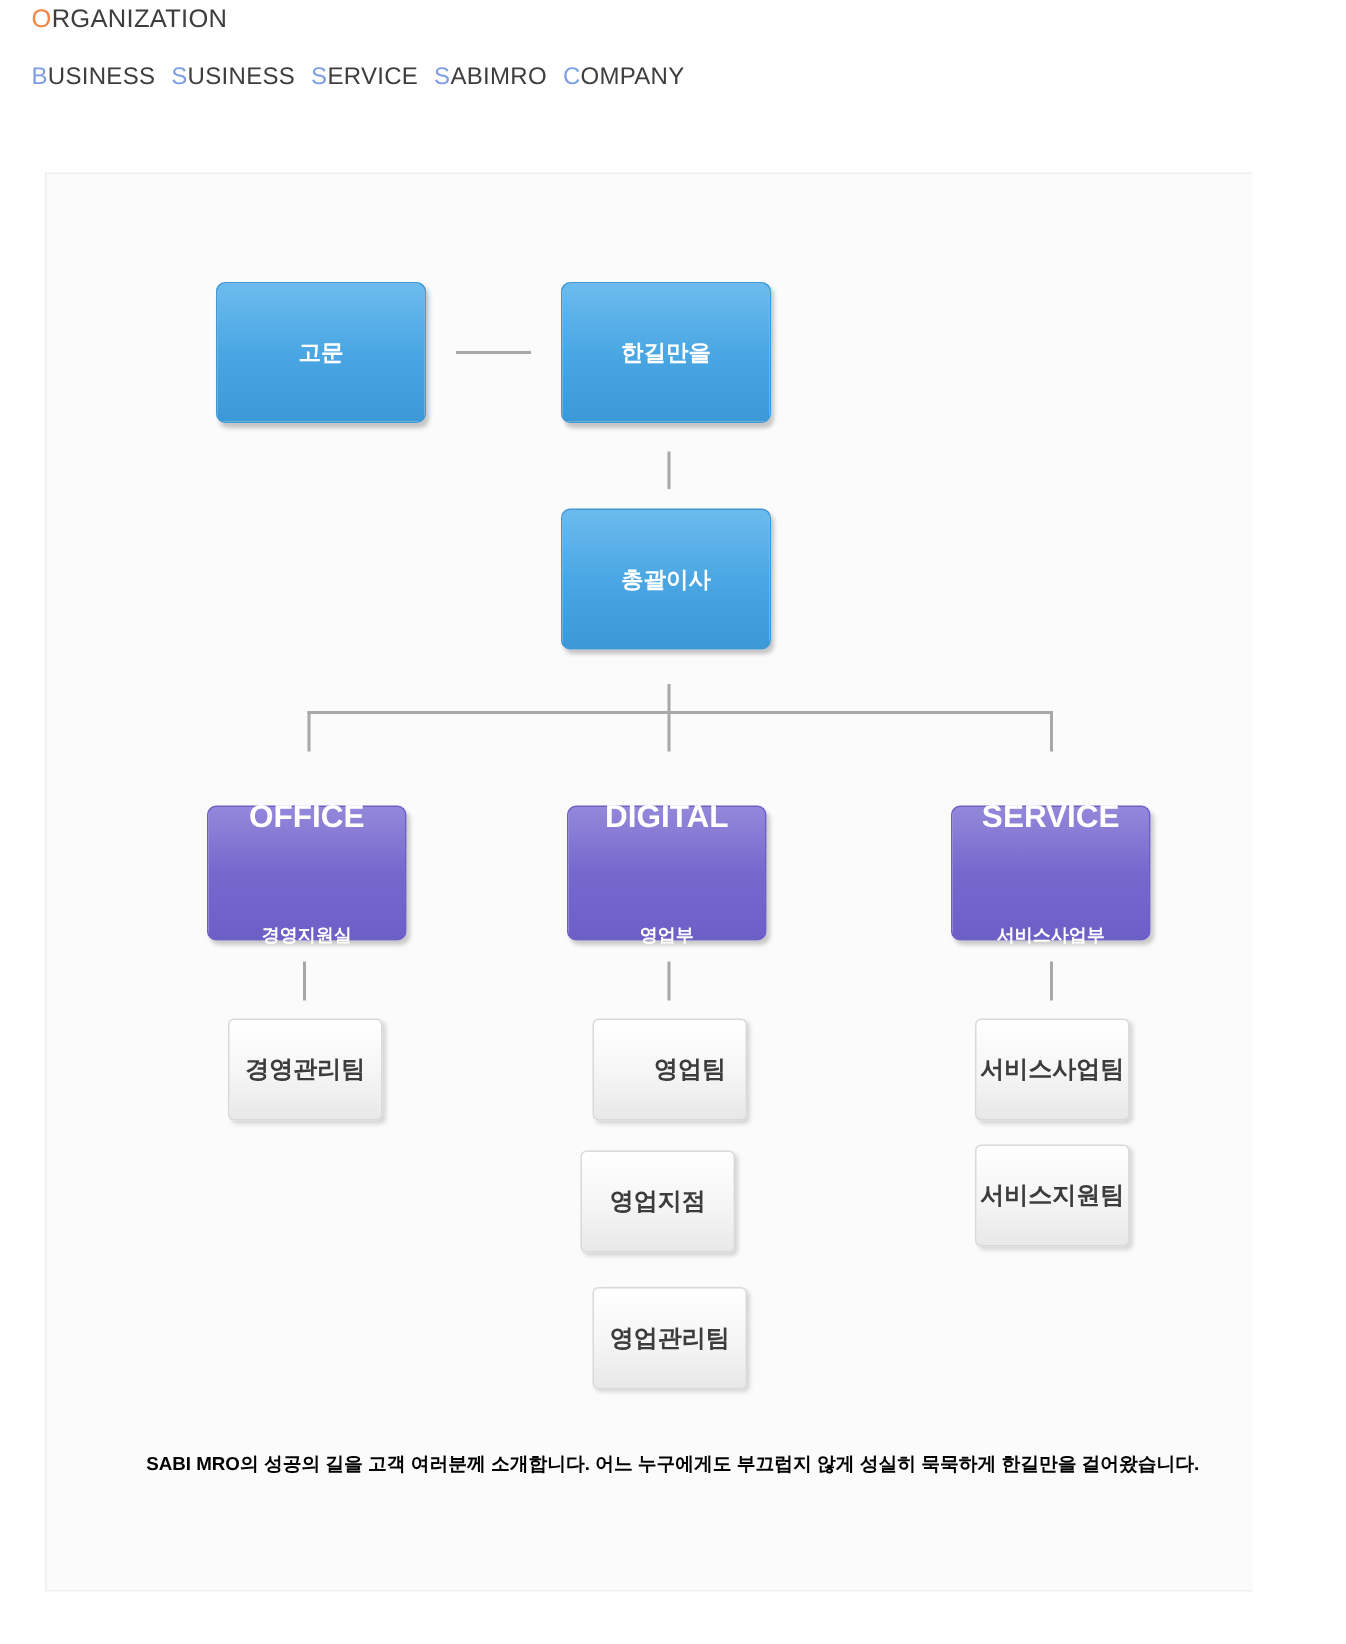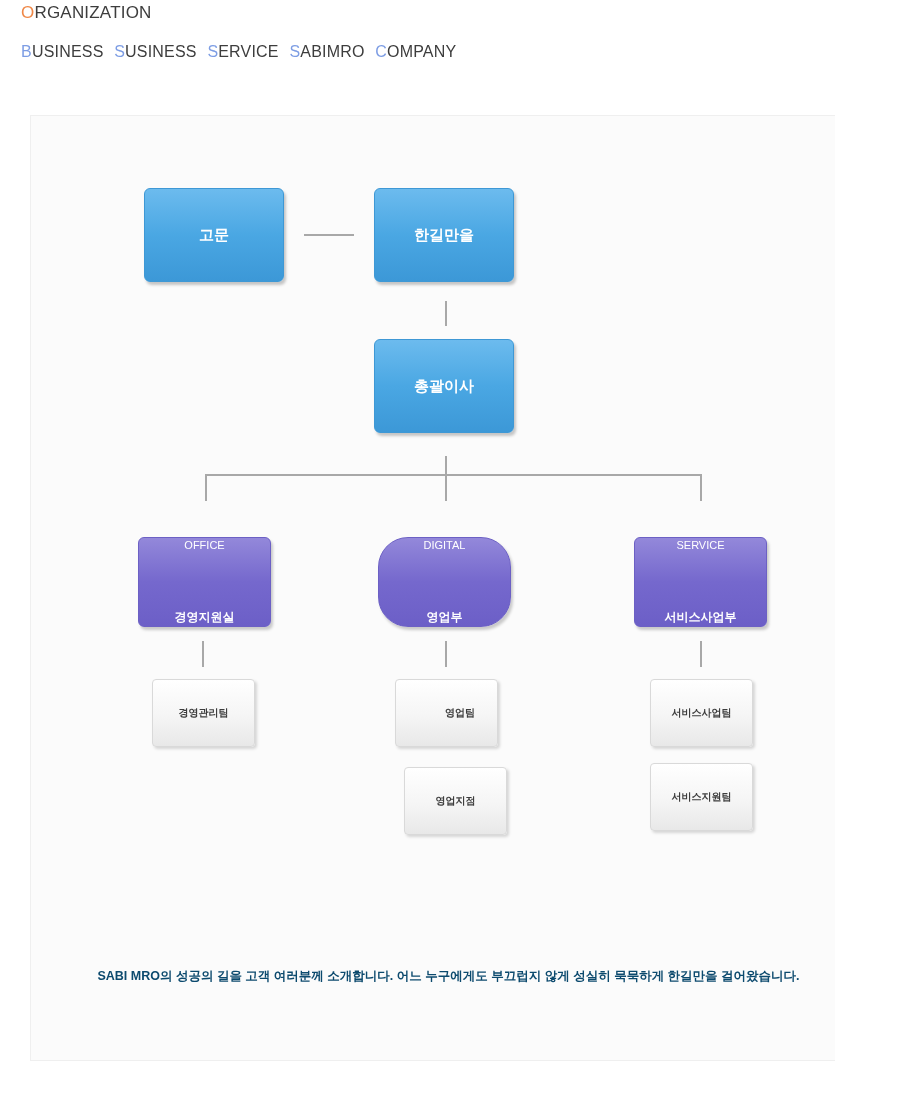--- a/index.html
+++ b/index.html
@@ -24,33 +24,33 @@
           justify-content: center; text-align: center; box-sizing: border-box; }
   .node-blue { width: 140px; height: 94px; border-radius: 6px;
       background: linear-gradient(180deg, #6cbbee 0%, #4aa7e3 50%, #3c98d7 100%);
       border: 1px solid #3e98d5; box-shadow: 2px 3px 3px rgba(0,0,0,0.22);
       color: #ffffff; font-weight: bold; font-size: 15px; }
   .node-purple { width: 133px; height: 90px; border-radius: 6px;
       background: linear-gradient(180deg, #9388da 0%, #7native568cd 50%, #6c5fc7 100%);
       background: linear-gradient(180deg, #9388da 0%, #7568cd 50%, #6c5fc7 100%);
       border: 1px solid #6c60c4; box-shadow: 2px 3px 3px rgba(0,0,0,0.20);
       color: #ffffff; }
-  .node-purple .dept-en { font-weight: normal; font-size: 11px; margin-bottom: 14px; }
+  .node-purple .dept-en { font-weight: bold; font-size: 21px; margin-bottom: 14px; }
   .node-purple .dept-ko { font-weight: bold; font-size: 12px; margin-top: 44px; }
   .node-white { width: 103px; height: 68px; border-radius: 4px;
       background: linear-gradient(180deg, #ffffff 0%, #f5f5f5 55%, #e8e8e8 100%);
       border: 1px solid #d9d9d9; box-shadow: 2px 2px 3px rgba(0,0,0,0.15);
-      color: #3c3c3c; font-weight: bold; font-size: 10px; }
+      color: #3c3c3c; font-weight: bold; font-size: 16px; }
 
   
   .line { position: absolute; background: #a8a8a8; }
 
   
   .note { position: absolute; left: 0; top: 852px; width: 100%; text-align: center;
-          font-size: 12.5px; font-weight: bold; color: #0c4a6e; }
+          font-size: 12.5px; font-weight: bold; color: #000000; }
 </style>
 </head>
 <body>
 
 <div class="page">
 
   <div class="h1">
     <span class="accent">O</span><span>RGANIZATION</span>
   </div>
 
@@ -79,21 +79,21 @@
 
     <div class="line" style="left:414px; top:340px; width:2px; height:45px;"></div>
     <div class="line" style="left:174px; top:358px; width:497px; height:2px;"></div>
     <div class="line" style="left:174px; top:358px; width:2px; height:27px;"></div>
     <div class="line" style="left:669px; top:358px; width:2px; height:27px;"></div>
 
     <div class="node node-purple" style="left:107px; top:421px;">
       <span class="dept-en">OFFICE</span>
       <span class="dept-ko">경영지원실</span>
     </div>
-    <div class="node node-purple" style="left:347px; top:421px;border-radius:30px;">
+    <div class="node node-purple" style="left:347px; top:421px;">
       <span class="dept-en">DIGITAL</span>
       <span class="dept-ko">영업부</span>
     </div>
     <div class="node node-purple" style="left:603px; top:421px;">
       <span class="dept-en">SERVICE</span>
       <span class="dept-ko">서비스사업부</span>
     </div>
 
     <div class="line" style="left:171px; top:525px; width:2px; height:26px;"></div>
     <div class="line" style="left:414px; top:525px; width:2px; height:26px;"></div>
@@ -101,23 +101,26 @@
 
     <div class="node node-white" style="left:121px; top:563px;">
       <span>경영관리팀</span>
     </div>
     <div class="node node-white" style="left:364px; top:563px;padding-left:27px;">
       <span>영업팀</span>
     </div>
     <div class="node node-white" style="left:619px; top:563px;">
       <span>서비스사업팀</span>
     </div>
-    <div class="node node-white" style="left:373px; top:651px;">
+    <div class="node node-white" style="left:356px; top:651px;">
       <span>영업지점</span>
     </div>
     <div class="node node-white" style="left:619px; top:647px;">
       <span>서비스지원팀</span>
+    </div>
+    <div class="node node-white" style="left:364px; top:742px;">
+      <span>영업관리팀</span>
     </div>
 
     <div class="note">SABI MRO의 성공의 길을 고객 여러분께 소개합니다. 어느 누구에게도 부끄럽지 않게 성실히 묵묵하게 한길만을 걸어왔습니다.</div>
 
   </div>
 </div>
 
 </body></html>

